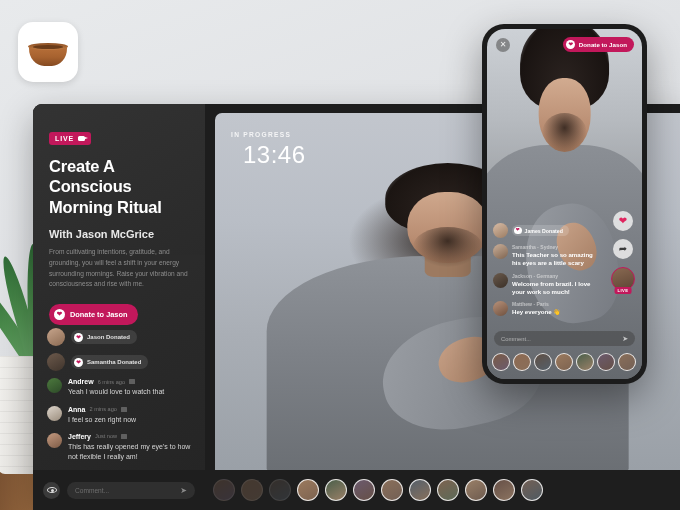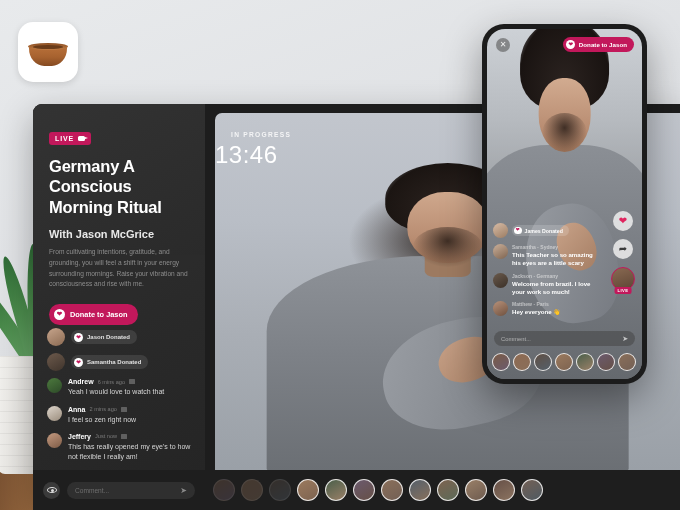--- a/index.html
+++ b/index.html
@@ -208,21 +208,21 @@
     position:absolute; left:48%; top:63%; width:13%; height:12%;
     background: linear-gradient(150deg,#c6a086,#a67f65);
     border-radius:46% 50% 44% 50%;
     transform:rotate(-22deg);
   }
   .stage-label {
     position:absolute; left:16px; top:18px;
     color:rgba(255,255,255,.82); font-size:6.6px; font-weight:bold; letter-spacing:1.3px;
   }
   .stage-timer {
-    position:absolute; left:0; top:28px;
+    position:absolute; left:28px; top:28px;
     color:#fff; font-size:24px; font-weight:300; letter-spacing:.5px;
   }
 
   
   .strip {
     position:absolute; left:172px; right:0; bottom:0; height:40px;
     background:#1e1e1e; display:flex; align-items:center; gap:6px;
     padding:0 8px; overflow:hidden;
   }
   .strip .av {
@@ -394,21 +394,21 @@
 
 <div class="desktop">
 
   <div class="side">
     <div class="side-art"></div>
     <div class="side-inner">
       <div class="live-pill">
         <span>LIVE</span>
         <span class="cam"></span>
       </div>
-      <h1 class="title">Germany A Conscious Morning Ritual</h1>
+      <h1 class="title">Create A Conscious Morning Ritual</h1>
       <div class="host">With Jason McGrice</div>
       <div class="blurb">From cultivating intentions, gratitude, and grounding, you will feel a shift in your energy surrounding mornings. Raise your vibration and consciousness and rise with me.</div>
       <button class="donate-btn">
         <span class="heart-badge">❤</span>
         <span>Donate to Jason</span>
       </button>
     </div>
 
     <div class="side-comments">
       <div class="donate-row">

